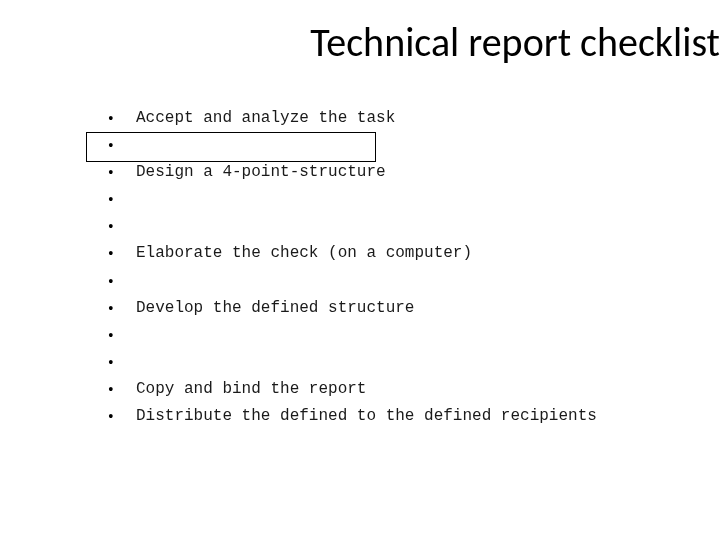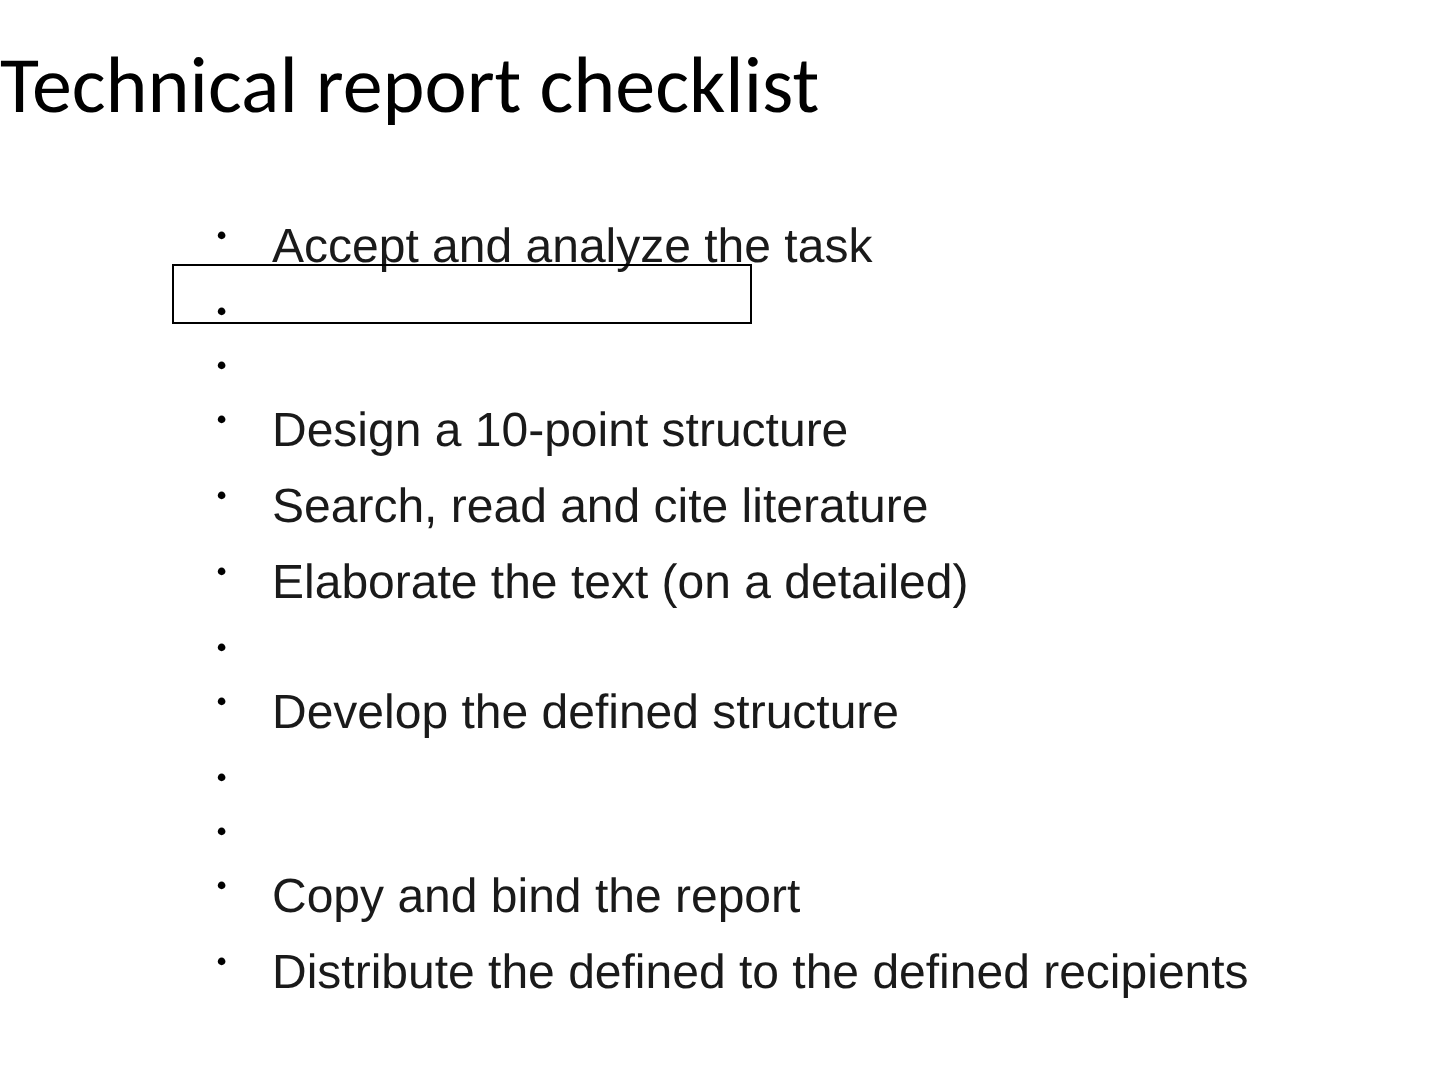--- a/index.html
+++ b/index.html
@@ -17,21 +17,21 @@
     }
     .title {
       font-family: Calibri, "Segoe UI", Arial, sans-serif;
       font-size: 40px;
       font-weight: 400;
       color: #000000;
       position: absolute;
       top: 18px;
       left: 0;
       right: 0;
-      text-align: left;
+      text-align: right;
     }
     .list-container {
       position: absolute;
       top: 108px;
       left: 96px;
       right: 60px;
     }
     .list-item {
       display: flex;
       align-items: flex-start;
@@ -40,23 +40,23 @@
     }
     .bullet {
       font-size: 16px;
       color: #000000;
       width: 40px;
       text-align: left;
       padding-left: 12px;
       flex-shrink: 0;
     }
     .item-text {
-      font-size: 24px;
+      font-size: 16px;
       color: #1a1a1a;
-      font-family: Liberation Sans, sans-serif;
+      font-family: Liberation Mono, monospace;
     }
     .highlight-box {
       position: absolute;
       border: 1px solid #000000;
       top: 132px;
       left: 86px;
       width: 290px;
       height: 30px;
       pointer-events: none;
     }
@@ -69,32 +69,31 @@
 <div class="list-container">
   <div class="list-item">
     <span class="bullet">•</span>
     <span class="item-text">Accept and analyze the task</span>
   </div>
   <div class="list-item">
     <span class="bullet">•</span>
   </div>
   <div class="list-item">
     <span class="bullet">•</span>
+    <span class="item-text">Design a 4-point-structure</span>
   </div>
   <div class="list-item">
     <span class="bullet">•</span>
-    <span class="item-text">Design a 10-point structure</span>
   </div>
   <div class="list-item">
     <span class="bullet">•</span>
-    <span class="item-text">Search, read and cite literature</span>
   </div>
   <div class="list-item">
     <span class="bullet">•</span>
-    <span class="item-text">Elaborate the text (on a detailed)</span>
+    <span class="item-text">Elaborate the check (on a computer)</span>
   </div>
   <div class="list-item">
     <span class="bullet">•</span>
   </div>
   <div class="list-item">
     <span class="bullet">•</span>
     <span class="item-text">Develop the defined structure</span>
   </div>
   <div class="list-item">
     <span class="bullet">•</span>

